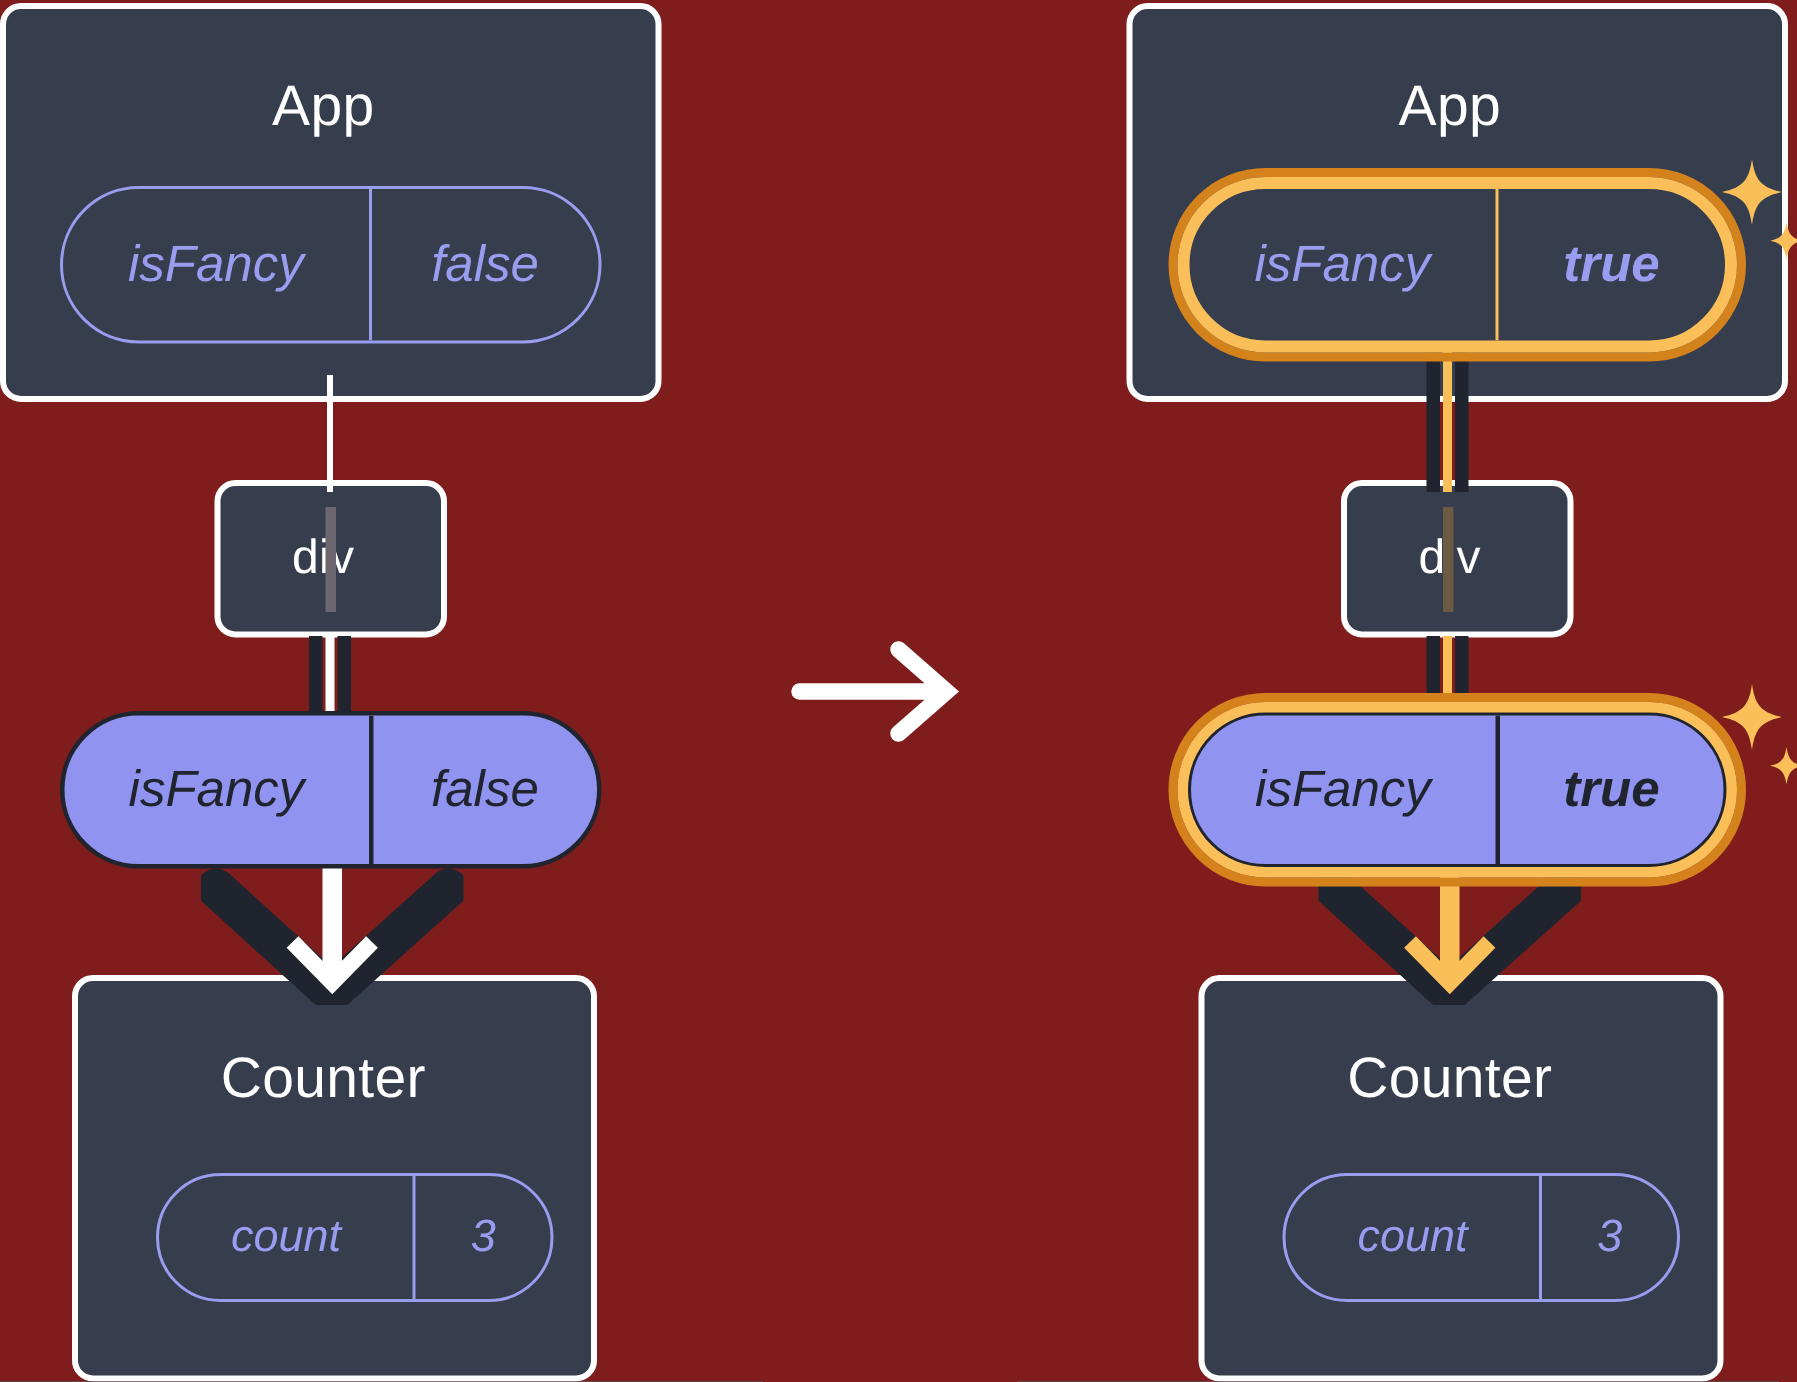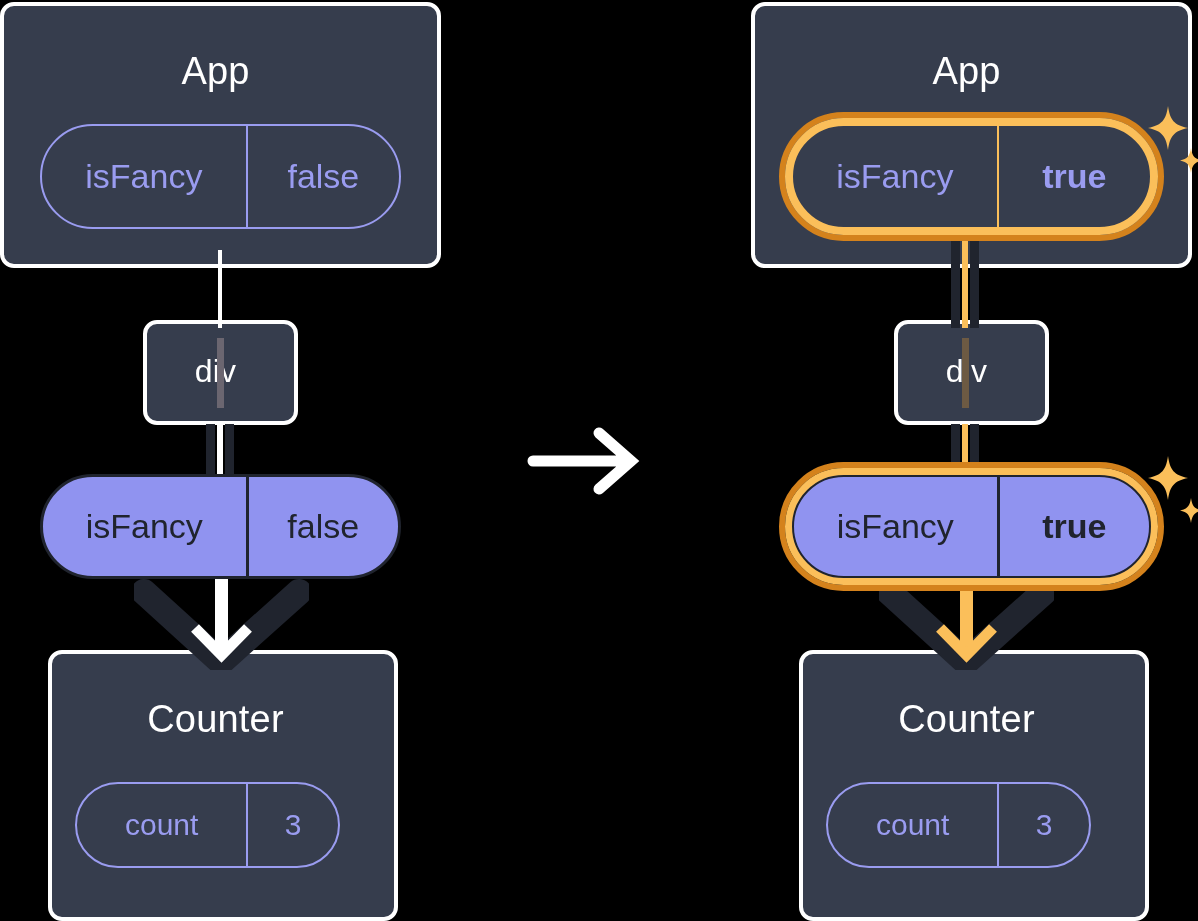--- a/index.html
+++ b/index.html
@@ -10,21 +10,21 @@
   body {
     width: 1198px;
     height: 921px;
     font-family: "Liberation Sans", sans-serif;
     overflow: hidden;
   }
   #stage {
     position: relative;
     width: 1198px;
     height: 921px;
-    background: #000000;
+    background: #7f1d1d;
   }
 
   
   .panel { position: absolute; top: 0; width: 463px; height: 921px; }
   .panel.left  { left: -16px; }
   .panel.right { left: 735px; }
 
   .node-box {
     position: absolute;
     background: #363d4d;
@@ -55,20 +55,21 @@
   .counter-title { top: 700px; }
 
   
   .pill {
     position: absolute;
     display: flex;
     align-items: stretch;
     box-sizing: border-box;
     border-radius: 999px;
     overflow: hidden;
+    font-style: italic;
   }
   .pill .cell {
     display: flex;
     align-items: center;
     justify-content: center;
     box-sizing: border-box;
     white-space: nowrap;
   }
 
   
@@ -99,21 +100,21 @@
   .state-pill {
     left: 56px; top: 474px; width: 361px; height: 105px;
     font-size: 34px;
     z-index: 6;
   }
   .state-pill .cell.key   { width: 206px; }
   .state-pill .cell.value { width: 155px; }
 
   
   .counter-pill {
-    left: 91px; top: 782px; width: 265px; height: 86px;
+    left: 120px; top: 782px; width: 265px; height: 86px;
     font-size: 30px;
   }
   .counter-pill .cell.key   { width: 172px; }
   .counter-pill .cell.value { width: 93px; }
 
   .bold { font-weight: bold; text-align: center; }
 
   
   .ring {
     position: absolute;

